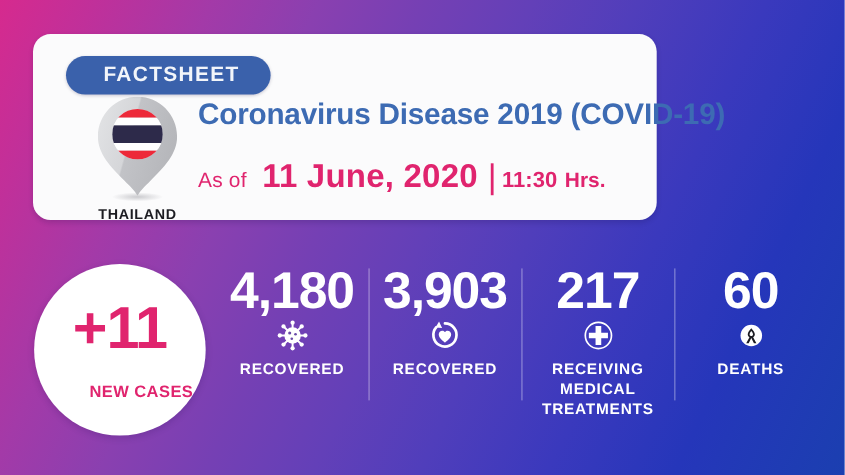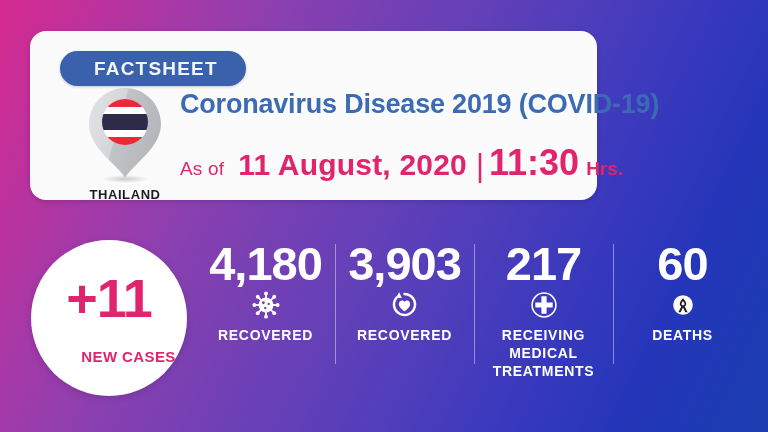--- a/index.html
+++ b/index.html
@@ -145,21 +145,21 @@
     letter-spacing: 0.2px;
   }
   .asof-pipe {
     font-size: 31px;
     font-weight: normal;
     margin: 0 5px 0 9px;
     position: relative;
     top: 1px;
   }
   .asof-time {
-    font-size: 36px;
+    font-size: 20px;
     font-weight: bold;
   }
   .asof-unit {
     font-size: 19px;
     font-weight: bold;
     margin-left: 7px;
   }
   
   .stats {
     position: absolute;
@@ -277,21 +277,21 @@
           <i class="fs-red"></i>
         </div>
       </div>
       <div class="country-label">THAILAND</div>
     </div>
 
     <div class="header-text">
       <div class="disease-title">Coronavirus Disease 2019 (COVID-19)</div>
       <div class="asof-line">
         <span class="asof-label">As of</span>
-        <span class="asof-date">11  August, 2020</span>
+        <span class="asof-date">11  June, 2020</span>
         <span class="asof-pipe">|</span>
         <span class="asof-time">11:30</span>
         <span class="asof-unit">Hrs.</span>
       </div>
     </div>
   </div>
 
   <div class="stats">
 
     <div class="new-cases-circle">

